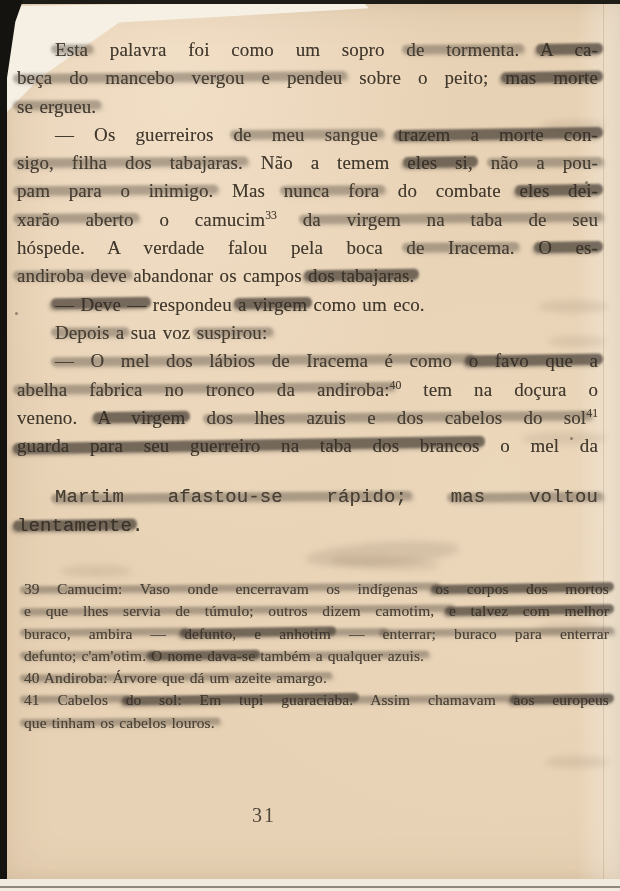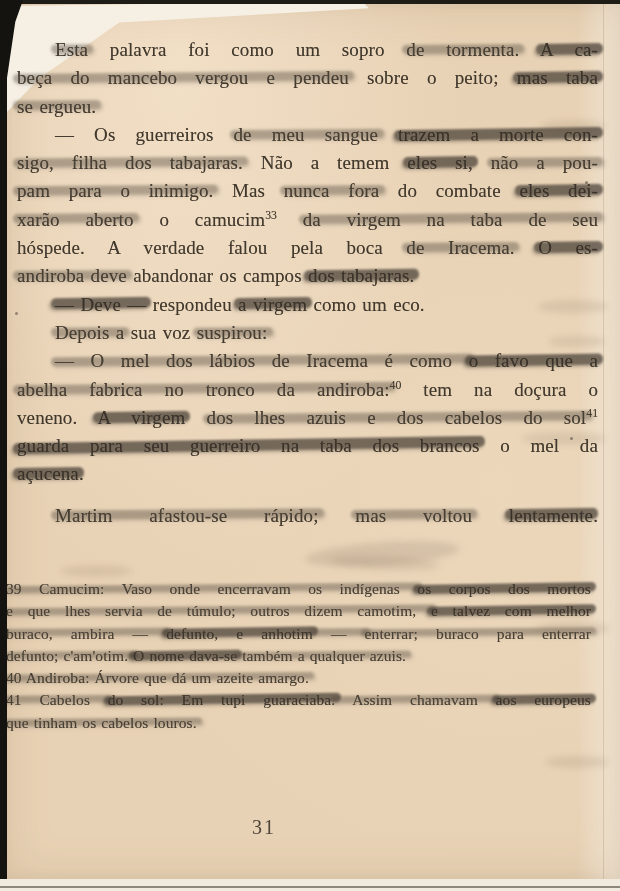--- a/index.html
+++ b/index.html
@@ -31,44 +31,44 @@
   }
   .edge-line { position:absolute; left:603px; top:3px; width:1px; height:876px; background:rgba(150,128,102,0.28); }
   
   .text-main {
     position:absolute; left:17px; top:36px; width:581px;
     font-size:19px; line-height:28.3px; color:#41392d;
     letter-spacing:0.1px; word-spacing:1.5px;
     text-shadow:0 0 0.5px rgba(62,52,40,0.45);
   }
   .text-foot {
-    position:absolute; left:6px; top:578px; width:585px;
+    position:absolute; left:24px; top:578px; width:585px;
     font-size:15.5px; line-height:22.3px; color:#453d31;
     letter-spacing:0.1px; word-spacing:1px;
     text-shadow:0 0 0.5px rgba(62,52,40,0.4);
   }
   .main-line, .foot-line { display:block; }
   .just { text-align:justify; text-align-last:justify; }
   .ind  { text-indent:38px; }
-  .sp   { margin-top:13px; }
+  .sp   { margin-top:23px;font-family:Liberation Mono, monospace; }
   .sup  { vertical-align:super; font-size:0.62em; line-height:0; letter-spacing:0; }
   
   .m1, .m2 { position:relative; }
   .m1::after, .m2::after {
     content:""; position:absolute; left:-4px; right:-5px; top:46%;
     transform:translateY(-50%) rotate(-0.5deg);
     border-radius:5px; pointer-events:none;
   }
   .m1::after { height:0.48em; background:rgba(84,74,63,0.42); filter:blur(1.4px);
                box-shadow:2px 2px 3px rgba(84,74,63,0.22); }
   .m2::after { height:0.58em; background:rgba(54,47,39,0.66); filter:blur(1.1px);
                transform:translateY(-50%) rotate(-0.9deg);
                box-shadow:-2px 2px 3px rgba(54,47,39,0.3); }
   
-  .page-num { position:absolute; left:252px; top:804px; font-size:20px; color:#4f4539; letter-spacing:2px;margin-top:12px; }
+  .page-num { position:absolute; left:252px; top:804px; font-size:20px; color:#4f4539; letter-spacing:2px; }
   
   .bleed { position:absolute; background:rgba(118,100,80,0.14); filter:blur(3px); border-radius:50%; }
   .speck { position:absolute; width:3px; height:3px; border-radius:50%; background:rgba(78,66,54,0.55); }
 </style>
 </head>
 <body>
 
 <div id="scan">
   <div class="paper"></div>
   <div class="torn-top"></div>
@@ -82,35 +82,34 @@
   <i class="bleed" style="left:522px; top:432px; width:84px; height:13px;"></i>
   <i class="bleed" style="left:60px;  top:565px; width:72px; height:12px;"></i>
   <i class="bleed" style="left:536px; top:622px; width:74px; height:13px;"></i>
   <i class="bleed" style="left:545px; top:756px; width:64px; height:12px;"></i>
   <i class="speck" style="left:585px; top:181px;"></i>
   <i class="speck" style="left:15px;  top:312px;"></i>
   <i class="speck" style="left:570px; top:437px;"></i>
 
   <div class="text-main">
       <div class="main-line just ind"><span class="m1">Esta</span><span> palavra foi como um sopro </span><span class="m1">de tormenta.</span><span> </span><span class="m2">A ca-</span></div>
-      <div class="main-line just"><span class="m1">beça do mancebo vergou e pendeu</span><span> sobre o peito; </span><span class="m2">mas taba</span></div>
+      <div class="main-line just"><span class="m1">beça do mancebo vergou e pendeu</span><span> sobre o peito; </span><span class="m2">mas morte</span></div>
       <div class="main-line"><span class="m1">se ergueu.</span></div>
       <div class="main-line just ind"><span>— Os guerreiros </span><span class="m1">de meu sangue</span><span> </span><span class="m2">trazem a morte con-</span></div>
       <div class="main-line just"><span class="m1">sigo, filha dos tabajaras.</span><span> Não a temem </span><span class="m2">eles si,</span><span> </span><span class="m1">não a pou-</span></div>
       <div class="main-line just"><span class="m1">pam para o inimigo.</span><span> Mas </span><span class="m1">nunca fora</span><span> do combate </span><span class="m2">eles dei-</span></div>
       <div class="main-line just"><span class="m1">xarão aberto</span><span> o camucim</span><span class="sup">33</span><span> </span><span class="m1">da virgem na taba de seu</span></div>
       <div class="main-line just"><span>hóspede.  A verdade falou pela boca </span><span class="m1">de Iracema.</span><span> </span><span class="m2">O es-</span></div>
       <div class="main-line"><span class="m1">andiroba deve</span><span> abandonar os campos </span><span class="m2">dos tabajaras.</span></div>
       <div class="main-line ind"><span class="m2">— Deve —</span><span> respondeu </span><span class="m2">a virgem</span><span> como um eco.</span></div>
       <div class="main-line ind"><span class="m1">Depois a</span><span> sua voz </span><span class="m1">suspirou:</span></div>
       <div class="main-line just ind"><span class="m1">— O mel dos lábios de Iracema é como </span><span class="m2">o favo que a</span></div>
       <div class="main-line just"><span class="m1">abelha fabrica no tronco da andiroba:</span><span class="sup">40</span><span> tem na doçura o</span></div>
       <div class="main-line just"><span>veneno.  </span><span class="m2">A virgem</span><span> </span><span class="m1">dos lhes azuis e dos cabelos do sol</span><span class="sup">41</span></div>
       <div class="main-line just"><span class="m2">guarda para seu guerreiro na taba dos brancos</span><span> o mel da</span></div>
-      <div class="main-line"><span class="m2">açucena</span><span>.</span></div>
       <div class="main-line just ind sp"><span class="m1">Martim afastou-se rápido;</span><span> </span><span class="m1">mas voltou</span><span> </span><span class="m2">lentamente</span><span>.</span></div>
     </div>
 
   <div class="text-foot">
       <div class="foot-line just"><span class="m1">39 Camucim: Vaso onde encerravam os indígenas </span><span class="m2">os corpos dos mortos</span></div>
       <div class="foot-line just"><span class="m1">e que lhes servia de túmulo; outros dizem camotim, </span><span class="m2">e talvez com melhor</span></div>
       <div class="foot-line just"><span class="m1">buraco, ambira — </span><span class="m2">defunto, e anhotim</span><span class="m1"> — </span><span class="m1">enterrar; buraco para enterrar</span></div>
       <div class="foot-line"><span class="m1">defunto; c'am'otim.  </span><span class="m2">O nome dava-se</span><span class="m1"> também a qualquer azuis.</span></div>
       <div class="foot-line"><span class="m1">40 Andiroba: Árvore que dá um azeite amargo.</span></div>
       <div class="foot-line just"><span class="m1">41 Cabelos </span><span class="m2">do sol: Em tupi guaraciaba.</span><span class="m1">  Assim chamavam </span><span class="m2">aos europeus</span></div>

